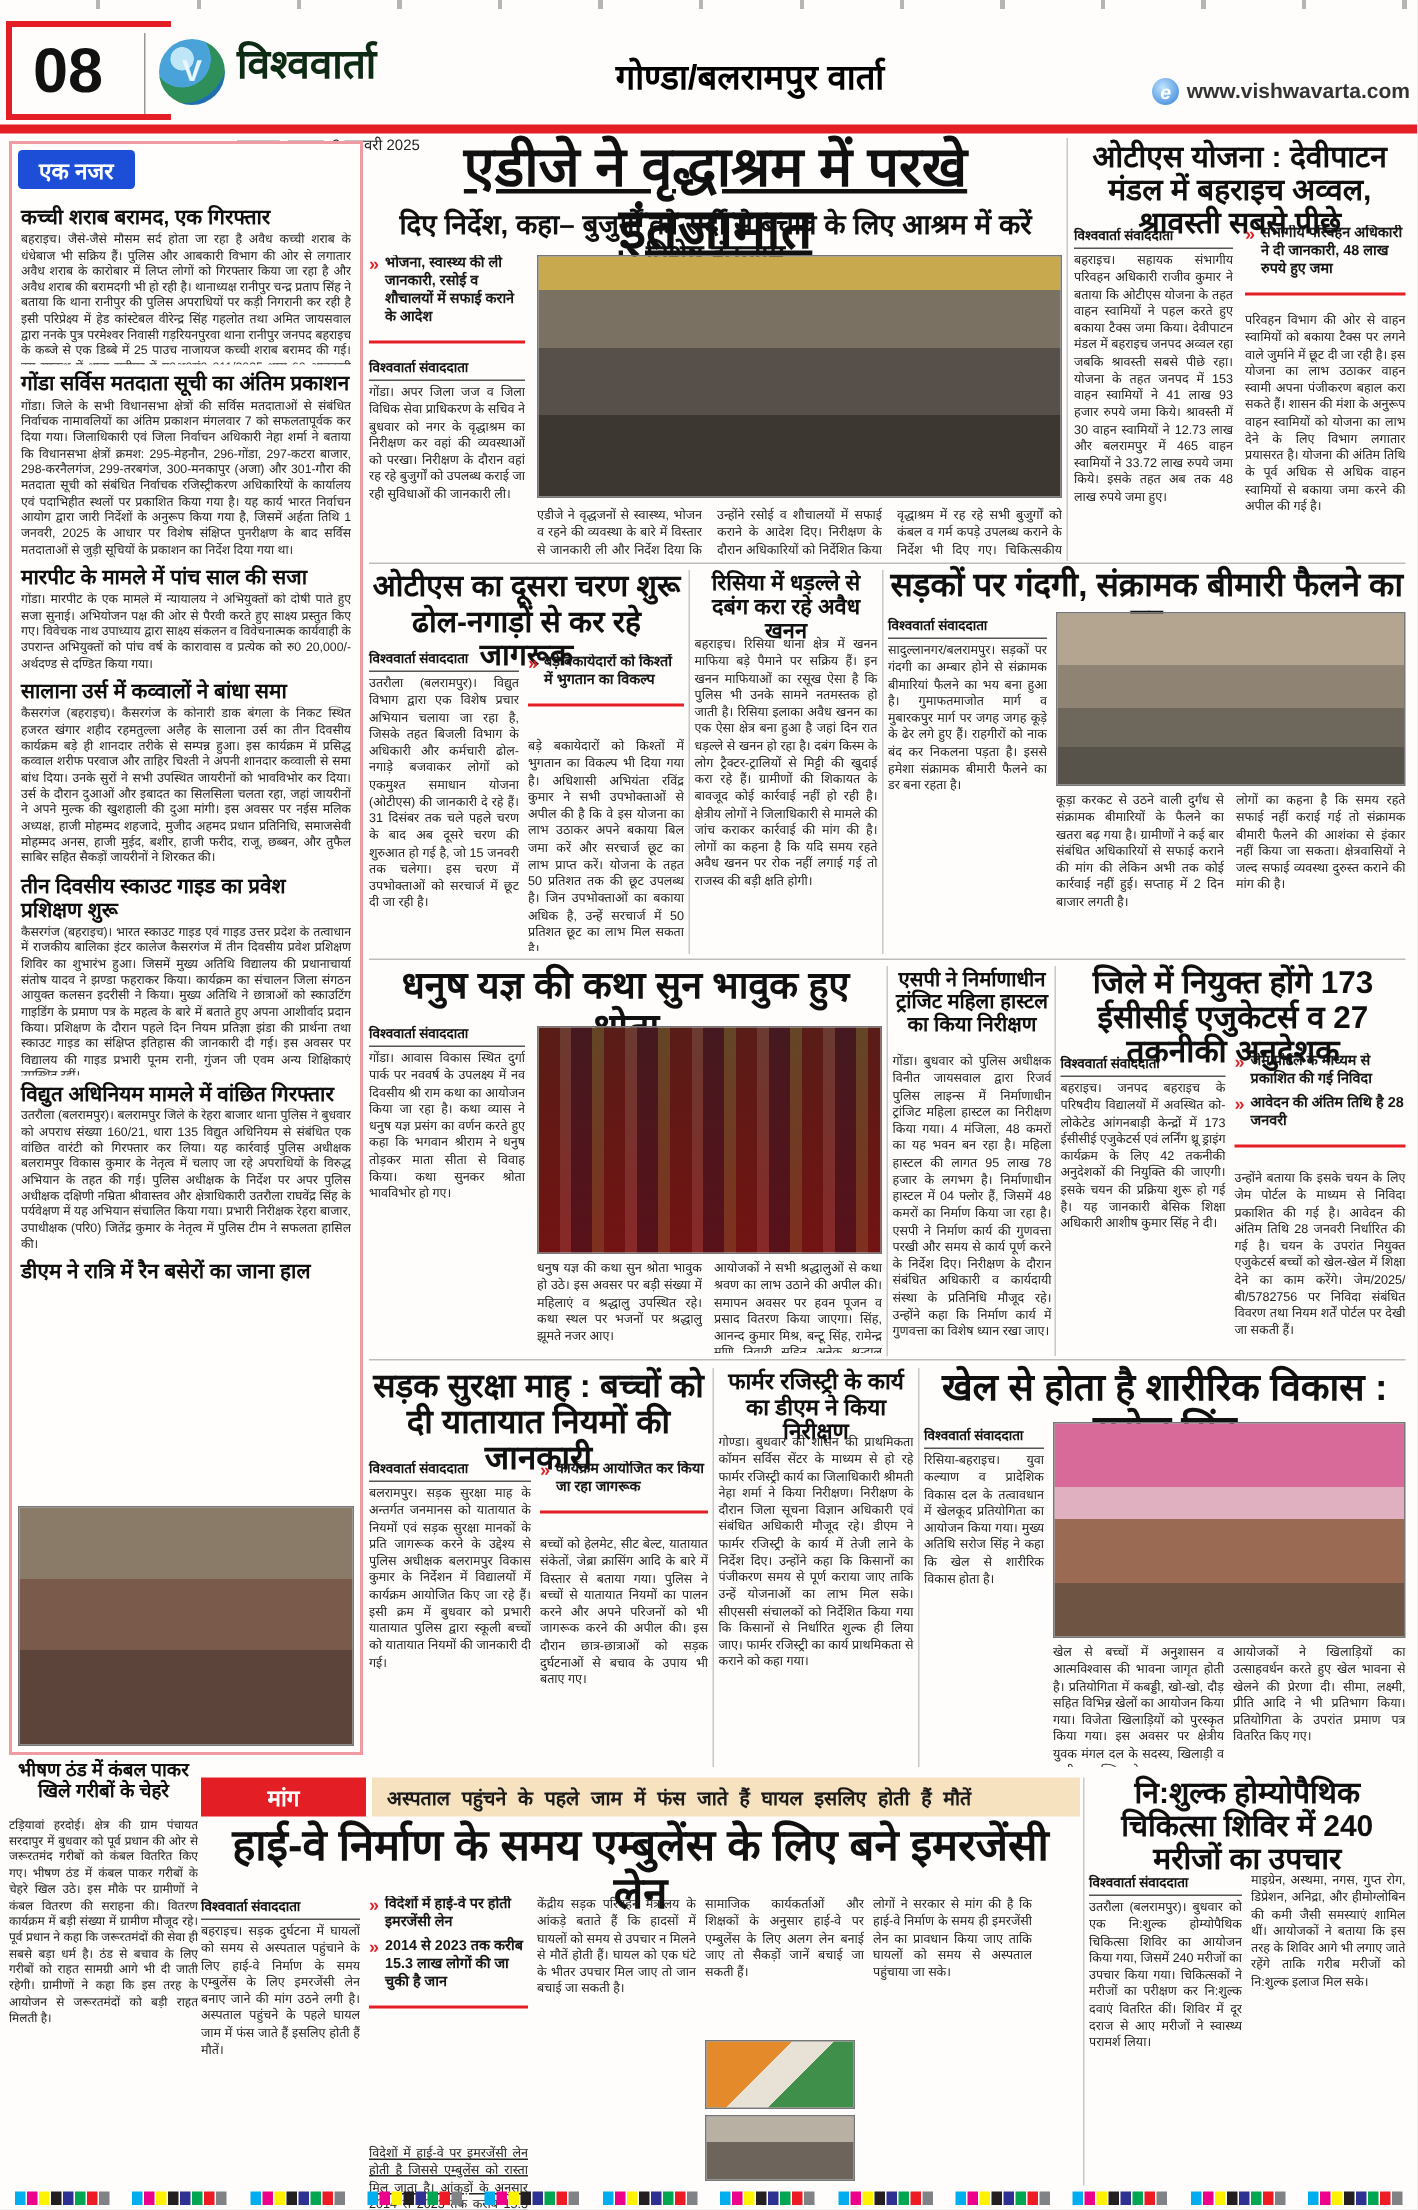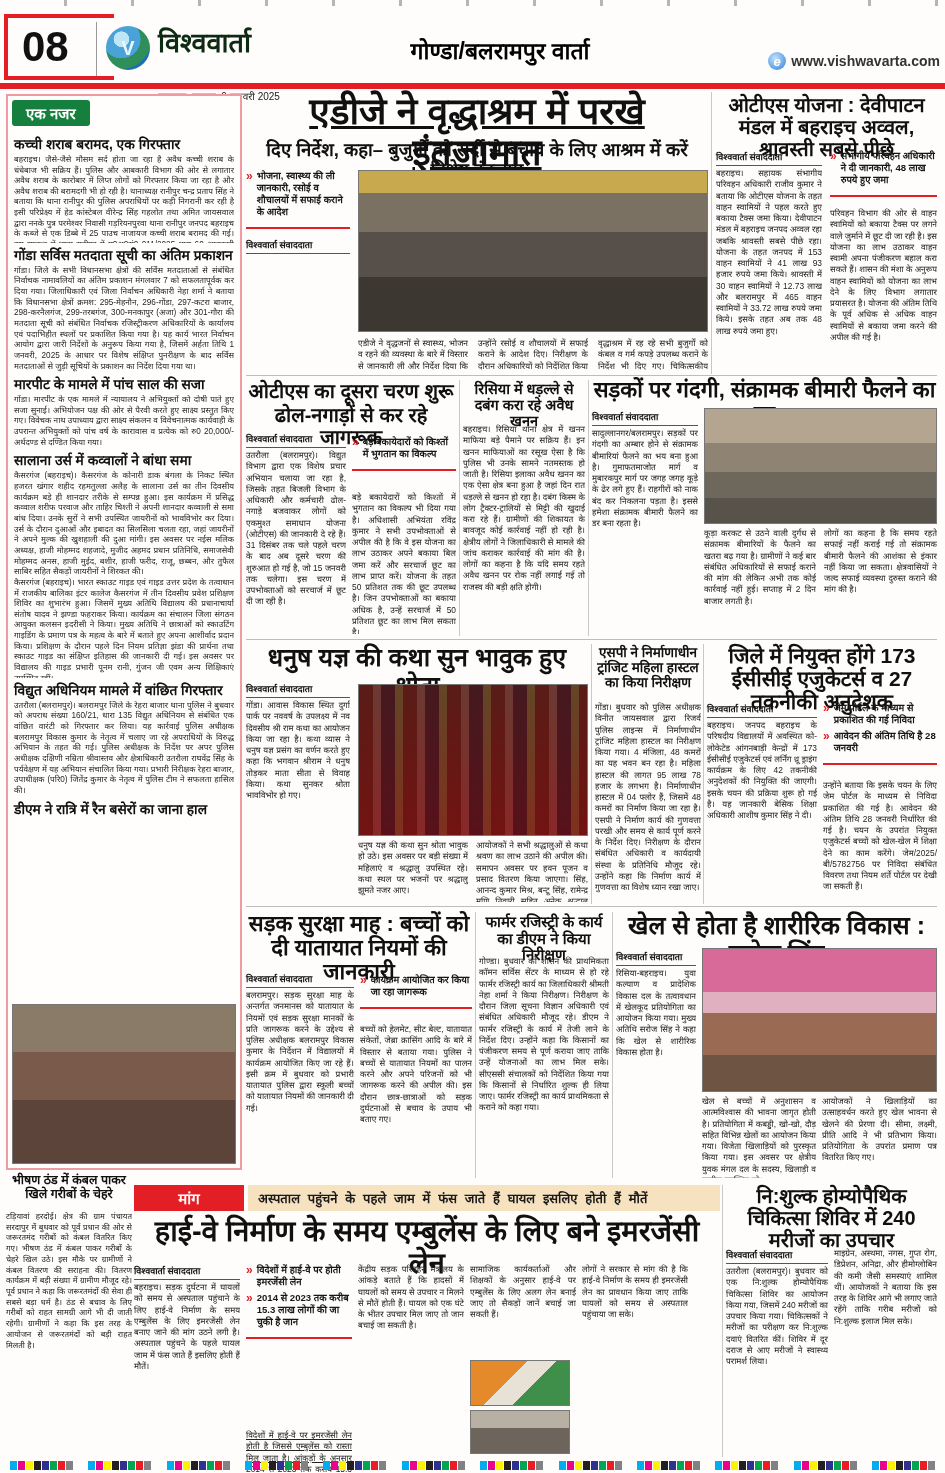--- a/index.html
+++ b/index.html
@@ -23,21 +23,21 @@
   .masthead{font-size:27px;font-weight:bold;color:#0d2a12;line-height:1;}
   .mast-sub{font-size:10px;font-weight:normal;color:#222;margin-top:27px;}
   .section-title{font-size:23px;font-weight:bold;color:#000;}
   .website{font-size:14px;font-weight:bold;color:#333;}
   .globe{border-radius:50%;background:radial-gradient(circle at 35% 30%,#bfe6f7 0 18%,#4aa3d8 19% 45%,#2e8f5a 46% 70%,#1f6fb0 71% 100%);
          display:flex;align-items:center;justify-content:center;color:#e8f6ff;font-weight:bold;font-size:20px;}
   .eicon{display:inline-flex;width:18px;height:18px;border-radius:50%;background:radial-gradient(circle at 40% 35%,#bfe3ff,#2f7fd4);
          color:#fff;font-weight:bold;font-style:italic;align-items:center;justify-content:center;font-size:13px;margin-right:5px;}
   
   .en-box{border:2px solid #f09aa2;box-sizing:border-box;background:#fffefd;}
-  .en-tab{background:#15803d;color:#fff;font-weight:bold;font-size:15px;display:flex;align-items:center;
+  .en-tab{background:#1d4ed8;color:#fff;font-weight:bold;font-size:15px;display:flex;align-items:center;
           padding:0 14px;border-radius:3px;}
   .en-title{font-size:13.8px;font-weight:bold;color:#101010;line-height:1.15;margin:5px 0 2px;}
   .en-body{font-size:8.2px;line-height:1.3;text-align:justify;color:#262626;overflow:hidden;}
   .badge{background:#e31e24;color:#fff;font-weight:bold;font-size:15px;display:flex;align-items:center;justify-content:center;}
   .strap{background:#f7e2c0;color:#1a1a1a;font-weight:bold;font-size:13px;display:flex;align-items:center;padding:0 10px;}
   
   .ph-lead{background:linear-gradient(180deg,#c9a94e 0 14%,#7a7163 14% 38%,#57504a 38% 66%,#3c3731 66% 100%);}
   .ph-garbage{background:linear-gradient(180deg,#b3a58f 0 30%,#8f8473 30% 55%,#6e675c 55% 78%,#57524a 78% 100%);}
   .ph-crowd{background:repeating-linear-gradient(90deg,#b5423f 0 14px,#d88a8a 14px 22px,#8c3b57 22px 36px,#caa46a 36px 44px),
             linear-gradient(180deg,#7d6c5b,#a14a4a);background-blend-mode:multiply;}
@@ -83,20 +83,21 @@
     </div>
     <div>
       <div class="en-title">मारपीट के मामले में पांच साल की सजा</div>
       <div class="en-body" style="max-height:62px;">गोंडा। मारपीट के एक मामले में न्यायालय ने अभियुक्तों को दोषी पाते हुए सजा सुनाई। अभियोजन पक्ष की ओर से पैरवी करते हुए साक्ष्य प्रस्तुत किए गए। विवेचक नाथ उपाध्याय द्वारा साक्ष्य संकलन व विवेचनात्मक कार्यवाही के उपरान्त अभियुक्तों को पांच वर्ष के कारावास व प्रत्येक को रु0 20,000/- अर्थदण्ड से दण्डित किया गया।</div>
     </div>
     <div>
       <div class="en-title">सालाना उर्स में कव्वालों ने बांधा समा</div>
       <div class="en-body" style="max-height:112px;">कैसरगंज (बहराइच)। कैसरगंज के कोनारी डाक बंगला के निकट स्थित हजरत खंगार शहीद रहमतुल्ला अलैह के सालाना उर्स का तीन दिवसीय कार्यक्रम बड़े ही शानदार तरीके से सम्पन्न हुआ। इस कार्यक्रम में प्रसिद्ध कव्वाल शरीफ परवाज और ताहिर चिश्ती ने अपनी शानदार कव्वाली से समा बांध दिया। उनके सुरों ने सभी उपस्थित जायरीनों को भावविभोर कर दिया। उर्स के दौरान दुआओं और इबादत का सिलसिला चलता रहा, जहां जायरीनों ने अपने मुल्क की खुशहाली की दुआ मांगी। इस अवसर पर नईस मलिक अध्यक्ष, हाजी मोहम्मद शहजादे, मुजीद अहमद प्रधान प्रतिनिधि, समाजसेवी मोहम्मद अनस, हाजी मुईद, बशीर, हाजी फरीद, राजू, छब्बन, और तुफैल साबिर सहित सैकड़ों जायरीनों ने शिरकत की।</div>
     </div>
     <div>
+      <div class="en-title">तीन दिवसीय स्काउट गाइड का प्रवेश प्रशिक्षण शुरू</div>
       <div class="en-body" style="max-height:100px;">कैसरगंज (बहराइच)। भारत स्काउट गाइड एवं गाइड उत्तर प्रदेश के तत्वाधान में राजकीय बालिका इंटर कालेज कैसरगंज में तीन दिवसीय प्रवेश प्रशिक्षण शिविर का शुभारंभ हुआ। जिसमें मुख्य अतिथि विद्यालय की प्रधानाचार्या संतोष यादव ने झण्डा फहराकर किया। कार्यक्रम का संचालन जिला संगठन आयुक्त कलसन इदरीसी ने किया। मुख्य अतिथि ने छात्राओं को स्काउटिंग गाइडिंग के प्रमाण पत्र के महत्व के बारे में बताते हुए अपना आशीर्वाद प्रदान किया। प्रशिक्षण के दौरान पहले दिन नियम प्रतिज्ञा झंडा की प्रार्थना तथा स्काउट गाइड का संक्षिप्त इतिहास की जानकारी दी गई। इस अवसर पर विद्यालय की गाइड प्रभारी पूनम रानी, गुंजन जी एवम अन्य शिक्षिकाएं उपस्थित रहीं।</div>
     </div>
     <div>
       <div class="en-title">विद्युत अधिनियम मामले में वांछित गिरफ्तार</div>
       <div class="en-body" style="max-height:98px;">उतरौला (बलरामपुर)। बलरामपुर जिले के रेहरा बाजार थाना पुलिस ने बुधवार को अपराध संख्या 160/21, धारा 135 विद्युत अधिनियम से संबंधित एक वांछित वारंटी को गिरफ्तार कर लिया। यह कार्रवाई पुलिस अधीक्षक बलरामपुर विकास कुमार के नेतृत्व में चलाए जा रहे अपराधियों के विरुद्ध अभियान के तहत की गई। पुलिस अधीक्षक के निर्देश पर अपर पुलिस अधीक्षक दक्षिणी नम्रिता श्रीवास्तव और क्षेत्राधिकारी उतरौला राघवेंद्र सिंह के पर्यवेक्षण में यह अभियान संचालित किया गया। प्रभारी निरीक्षक रेहरा बाजार, उपाधीक्षक (परि0) जितेंद्र कुमार के नेतृत्व में पुलिस टीम ने सफलता हासिल की।</div>
     </div>
     <div>
       <div class="en-title">डीएम ने रात्रि में रैन बसेरों का जाना हाल</div>
     </div>
   </div>
@@ -107,20 +108,21 @@
 
   <div class="abs hl" style="left:246px;top:92px;width:462px;font-size:37px;text-decoration:underline;">एडीजे ने वृद्धाश्रम में परखे इंतजामात</div>
   <div class="abs hl" style="left:246px;top:140px;width:462px;font-size:18.5px;font-weight:bold;">दिए निर्देश, कहा– बुजुर्गों को सर्दी से बचाव के लिए आश्रम में करें विशेष इंतजाम</div>
   <div class="abs bullets" style="left:246px;top:170px;width:104px;">
     <div class="brow">
         <span class="chev">»</span>
         <span class="btxt">भोजना, स्वास्थ्य की ली जानकारी, रसोई व शौचालयों में सफाई कराने के आदेश</span>
       </div>
   </div>
   <div class="abs byline" style="left:246px;top:238px;width:104px;">विश्ववार्ता संवाददाता</div>
+  <div class="abs body" style="left:246px;top:256px;width:104px;height:116px;">गोंडा। अपर जिला जज व जिला विधिक सेवा प्राधिकरण के सचिव ने बुधवार को नगर के वृद्धाश्रम का निरीक्षण कर वहां की व्यवस्थाओं को परखा। निरीक्षण के दौरान वहां रह रहे बुजुर्गों को उपलब्ध कराई जा रही सुविधाओं की जानकारी ली।</div>
   <div class="abs photo ph-lead" style="left:358px;top:170px;width:350px;height:162px;"></div>
   <div class="abs body" style="left:358px;top:338px;width:110px;height:34px;">एडीजे ने वृद्धजनों से स्वास्थ्य, भोजन व रहने की व्यवस्था के बारे में विस्तार से जानकारी ली और निर्देश दिया कि बुजुर्गों को सर्दी से बचाव के लिए आश्रम में विशेष इंतजाम किए जाएं।</div>
   <div class="abs body" style="left:478px;top:338px;width:110px;height:34px;">उन्होंने रसोई व शौचालयों में सफाई कराने के आदेश दिए। निरीक्षण के दौरान अधिकारियों को निर्देशित किया गया कि वृद्धजनों के स्वास्थ्य की नियमित जांच कराई जाए।</div>
   <div class="abs body" style="left:598px;top:338px;width:110px;height:34px;">वृद्धाश्रम में रह रहे सभी बुजुर्गों को कंबल व गर्म कपड़े उपलब्ध कराने के निर्देश भी दिए गए। चिकित्सकीय सुविधाएं उपलब्ध कराने को कहा गया।</div>
 
   <div class="abs vr" style="left:711px;top:92px;height:282px;"></div>
   <div class="abs hl" style="left:716px;top:94px;width:221px;font-size:20px;">ओटीएस योजना : देवीपाटन मंडल में बहराइच अव्वल, श्रावस्ती सबसे पीछे</div>
   <div class="abs byline" style="left:716px;top:150px;width:106px;">विश्ववार्ता संवाददाता</div>
   <div class="abs body" style="left:716px;top:168px;width:106px;height:204px;">बहराइच। सहायक संभागीय परिवहन अधिकारी राजीव कुमार ने बताया कि ओटीएस योजना के तहत वाहन स्वामियों ने पहल करते हुए बकाया टैक्स जमा किया। देवीपाटन मंडल में बहराइच जनपद अव्वल रहा जबकि श्रावस्ती सबसे पीछे रहा। योजना के तहत जनपद में 153 वाहन स्वामियों ने 41 लाख 93 हजार रुपये जमा किये। श्रावस्ती में 30 वाहन स्वामियों ने 12.73 लाख और बलरामपुर में 465 वाहन स्वामियों ने 33.72 लाख रुपये जमा किये। इसके तहत अब तक 48 लाख रुपये जमा हुए।</div>
   <div class="abs bullets" style="left:830px;top:150px;width:107px;">

